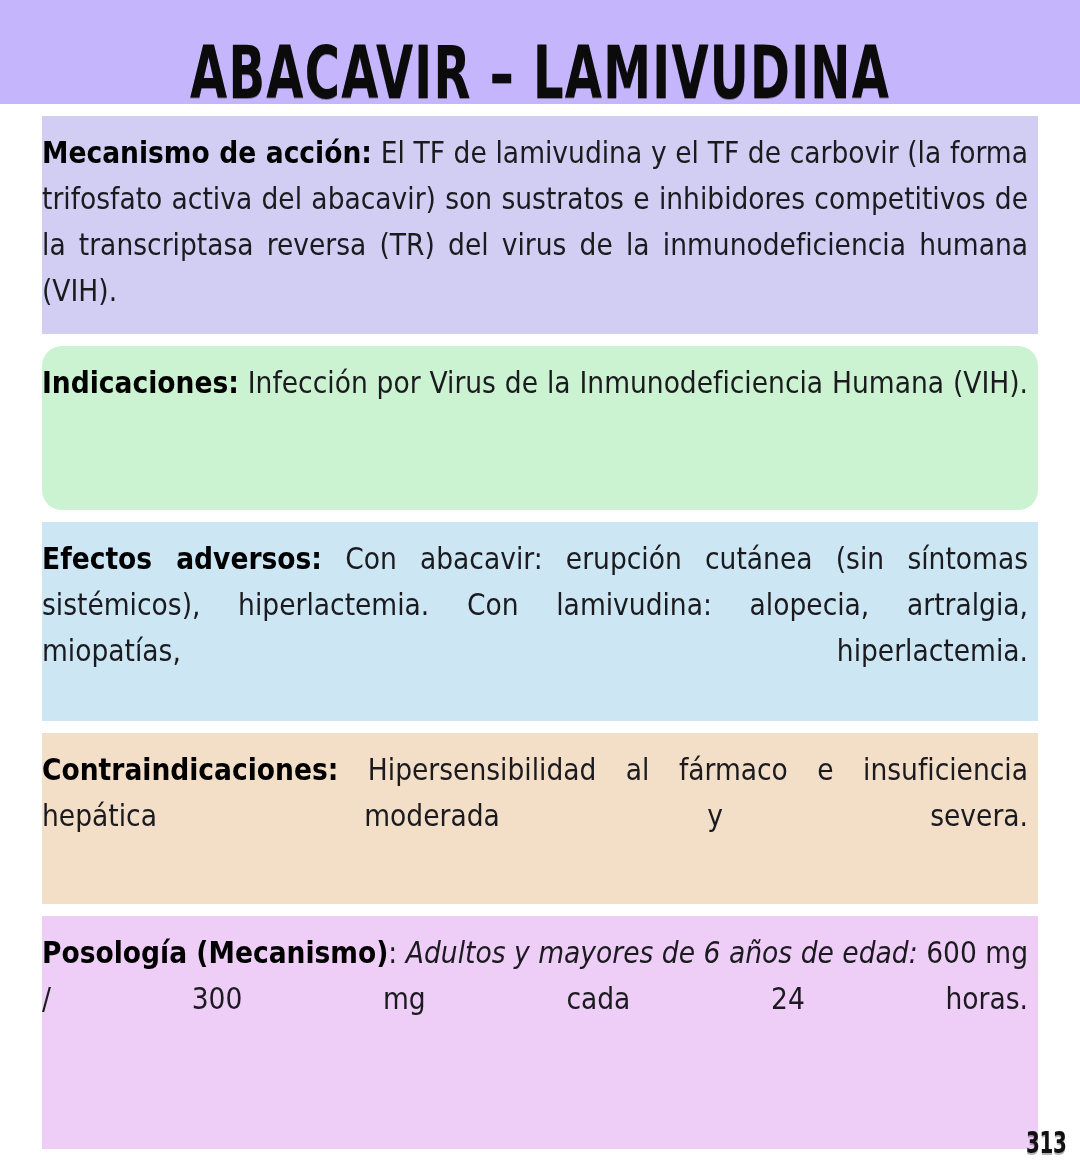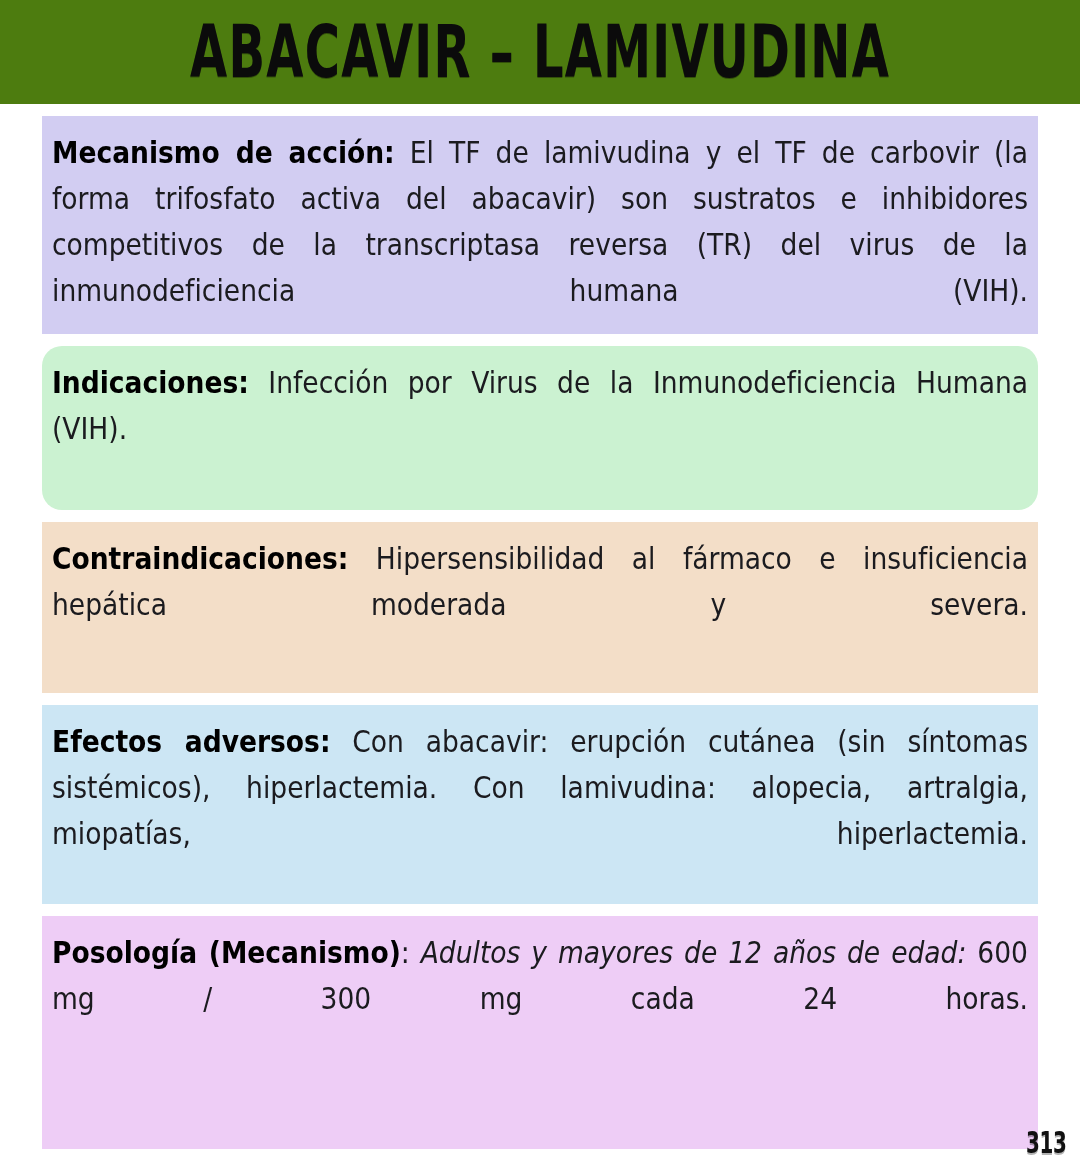--- a/index.html
+++ b/index.html
@@ -17,23 +17,23 @@
     -webkit-font-smoothing: antialiased;
   }
 
   
   .header-band {
     position: absolute;
     left: 0;
     top: 0;
     width: 1080px;
     height: 104px;
-    background: #4d7c0f;
+    background: #c4b5fd;
     display: flex;
-    align-items: center;
+    align-items: flex-end;
     justify-content: center;
   }
   .drug-title {
     font-family: "Liberation Sans Narrow", "DejaVu Sans Condensed", "Liberation Sans", sans-serif;
     font-weight: 700;
     font-size: 62px;
     line-height: 1;
     color: #0b0b0b;
     letter-spacing: 1.5px;
     transform: scaleX(0.86) scaleY(1.18);
@@ -45,21 +45,21 @@
   
   .panels {
     position: absolute;
     left: 42px;
     top: 116px;
     width: 996px;
   }
   .panel {
     width: 996px;
     box-sizing: border-box;
-    padding: 14px 10px 12px 10px;
+    padding: 14px 10px 12px 0;
     margin-bottom: 12px;
     overflow: hidden;
   }
   .panel p {
     margin: 0;
     text-align: justify;
     text-justify: inter-word;
     font-size: 29.5px;
     line-height: 46px;
     color: #1b1b1f;
@@ -113,27 +113,27 @@
 <div class="panels">
 
   <section class="panel" id="panel-mecanismo">
     <p><span class="lbl">Mecanismo de acción:</span><span> El TF de lamivudina y el TF de carbovir (la forma trifosfato activa del abacavir) son sustratos e inhibidores competitivos de la transcriptasa reversa (TR) del virus de la inmunodeficiencia humana (VIH).</span></p>
   </section>
 
   <section class="panel" id="panel-indicaciones">
     <p><span class="lbl">Indicaciones:</span><span> Infección por Virus de la Inmunodeficiencia Humana (VIH).</span></p>
   </section>
 
+  <section class="panel" id="panel-efectos">
+    <p><span class="lbl">Efectos adversos:</span><span> Con abacavir: erupción cutánea (sin síntomas sistémicos), hiperlactemia. Con lamivudina: alopecia, artralgia, miopatías, hiperlactemia.</span></p>
+  </section>
+
   <section class="panel" id="panel-contraindicaciones">
     <p><span class="lbl">Contraindicaciones:</span><span> Hipersensibilidad al fármaco e insuficiencia hepática moderada y severa.</span></p>
   </section>
 
-  <section class="panel" id="panel-efectos">
-    <p><span class="lbl">Efectos adversos:</span><span> Con abacavir: erupción cutánea (sin síntomas sistémicos), hiperlactemia. Con lamivudina: alopecia, artralgia, miopatías, hiperlactemia.</span></p>
-  </section>
-
   <section class="panel" id="panel-posologia">
-    <p><span class="lbl">Posología (Mecanismo)</span><span>: </span><span class="ital">Adultos y mayores de 12 años de edad:</span><span> 600 mg / 300 mg cada 24 horas.</span></p>
+    <p><span class="lbl">Posología (Mecanismo)</span><span>: </span><span class="ital">Adultos y mayores de 6 años de edad:</span><span> 600 mg / 300 mg cada 24 horas.</span></p>
   </section>
 
 </div>
 
 <div class="page-number">313</div>
 
 </body></html>

